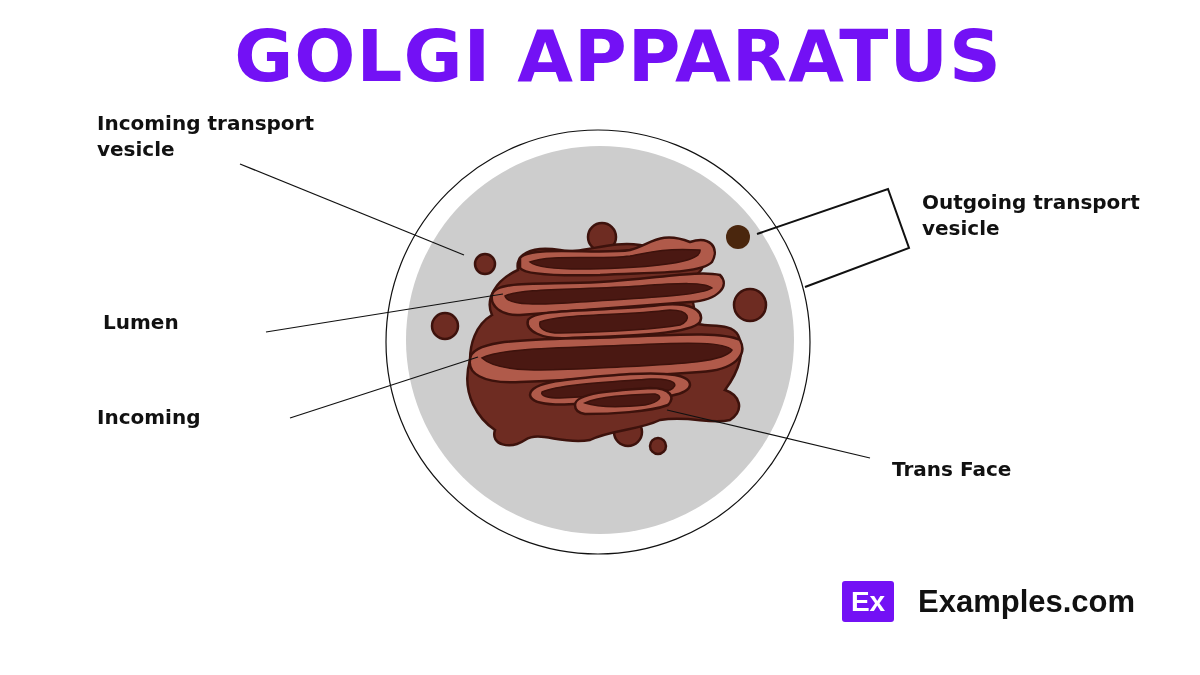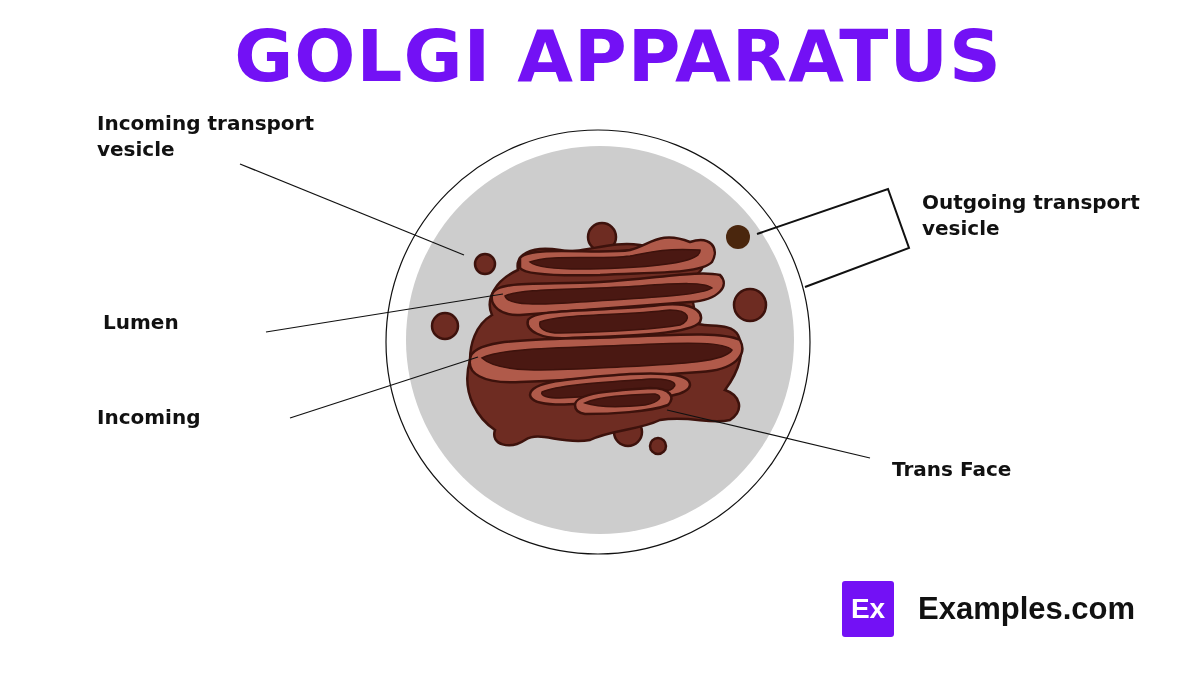--- a/index.html
+++ b/index.html
@@ -3,21 +3,21 @@
 <meta charset="utf-8">
 <style>
   html, body { margin:0; padding:0; }
   body { width:1200px; height:675px; background:#ffffff; position:relative; overflow:hidden;
          font-family:"DejaVu Sans", sans-serif; }
   .title { position:absolute; left:0; width:1200px; top:14px; text-align:center;
            font-size:72px; font-weight:bold; letter-spacing:1px;padding-left:18px; }
   .label { position:absolute; font-size:20px; font-weight:bold; color:#111; line-height:26px; }
   svg.diagram { position:absolute; left:0; top:0; }
   .brand { position:absolute; left:842px; top:581px; display:flex; align-items:center; }
-  .brand-badge { width:52px; height:56px; border-radius:3px; color:#fff; font-size:28px; font-weight:bold;
+  .brand-badge { width:52px; height:41px; border-radius:3px; color:#fff; font-size:28px; font-weight:bold;
                  display:flex; align-items:center; justify-content:center; font-family:"Liberation Sans", sans-serif; }
   .brand-name { margin-left:24px; font-size:31px; font-weight:bold; color:#111; font-family:"Liberation Sans", sans-serif; }
 </style>
 </head>
 <body>
 
 <div class="title" style="color: rgb(115, 17, 245);">GOLGI APPARATUS</div>
 
 <svg class="diagram" width="1200" height="675" viewBox="0 0 1200 675">
 

